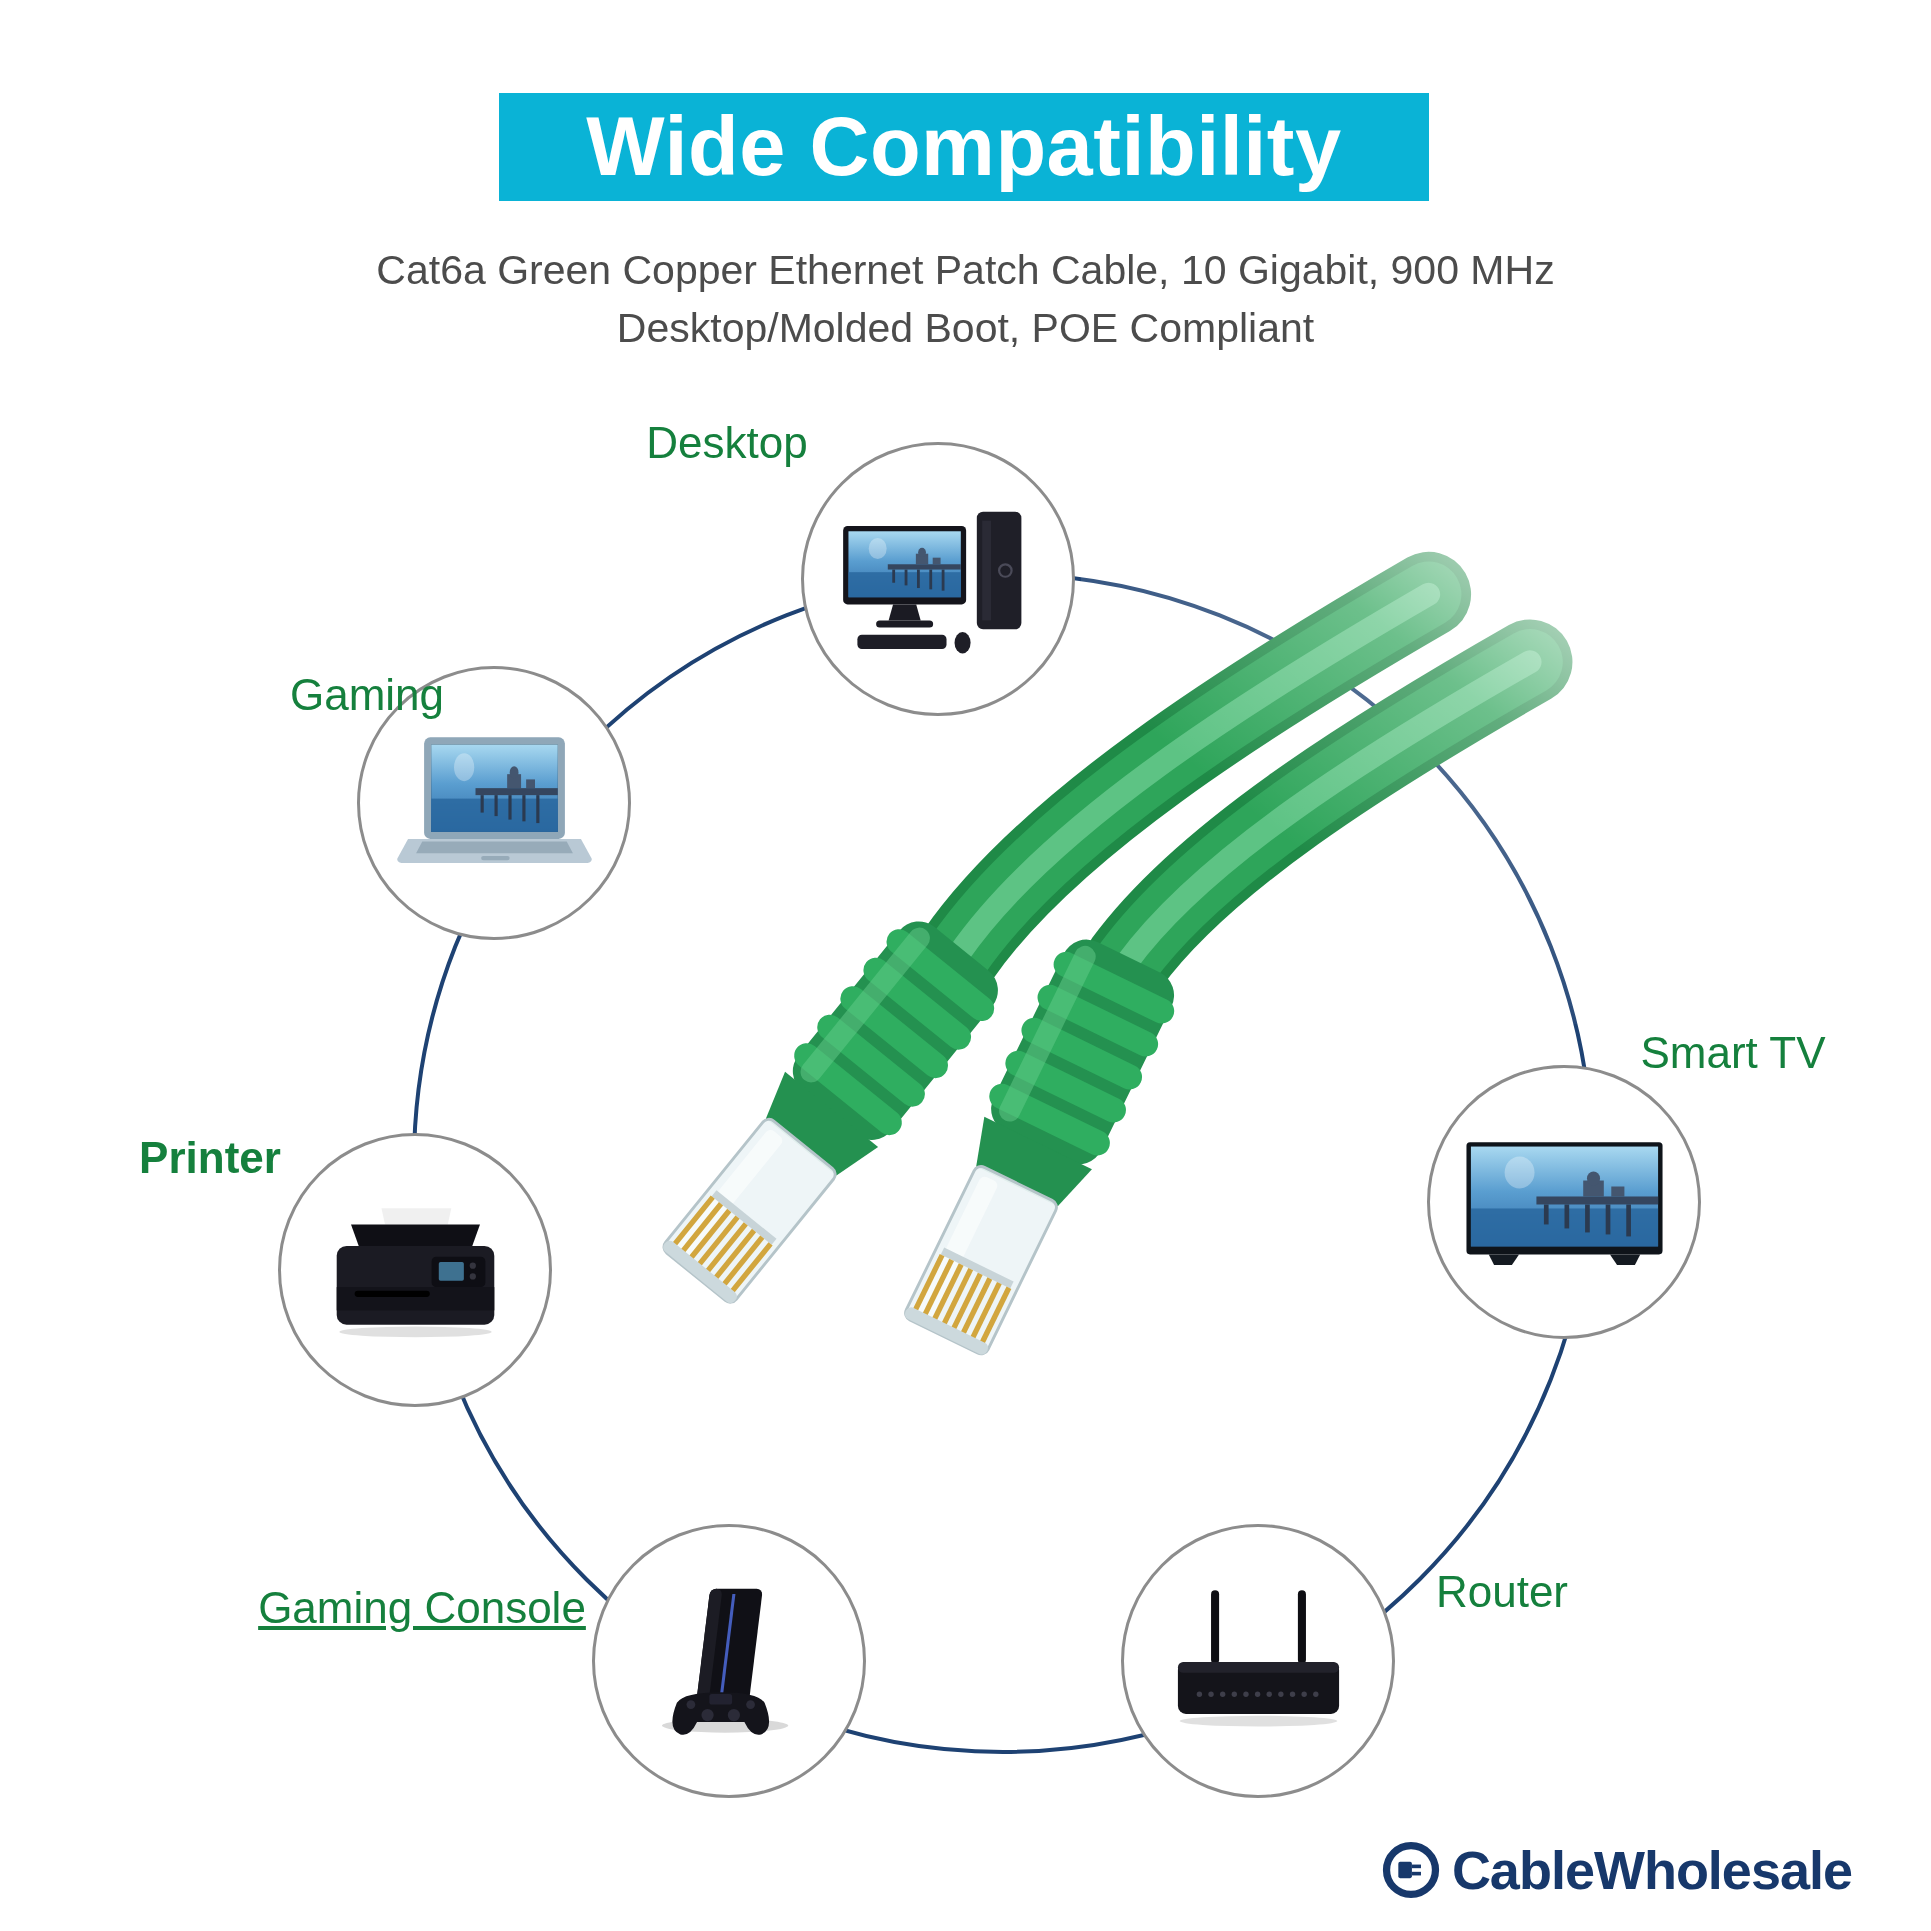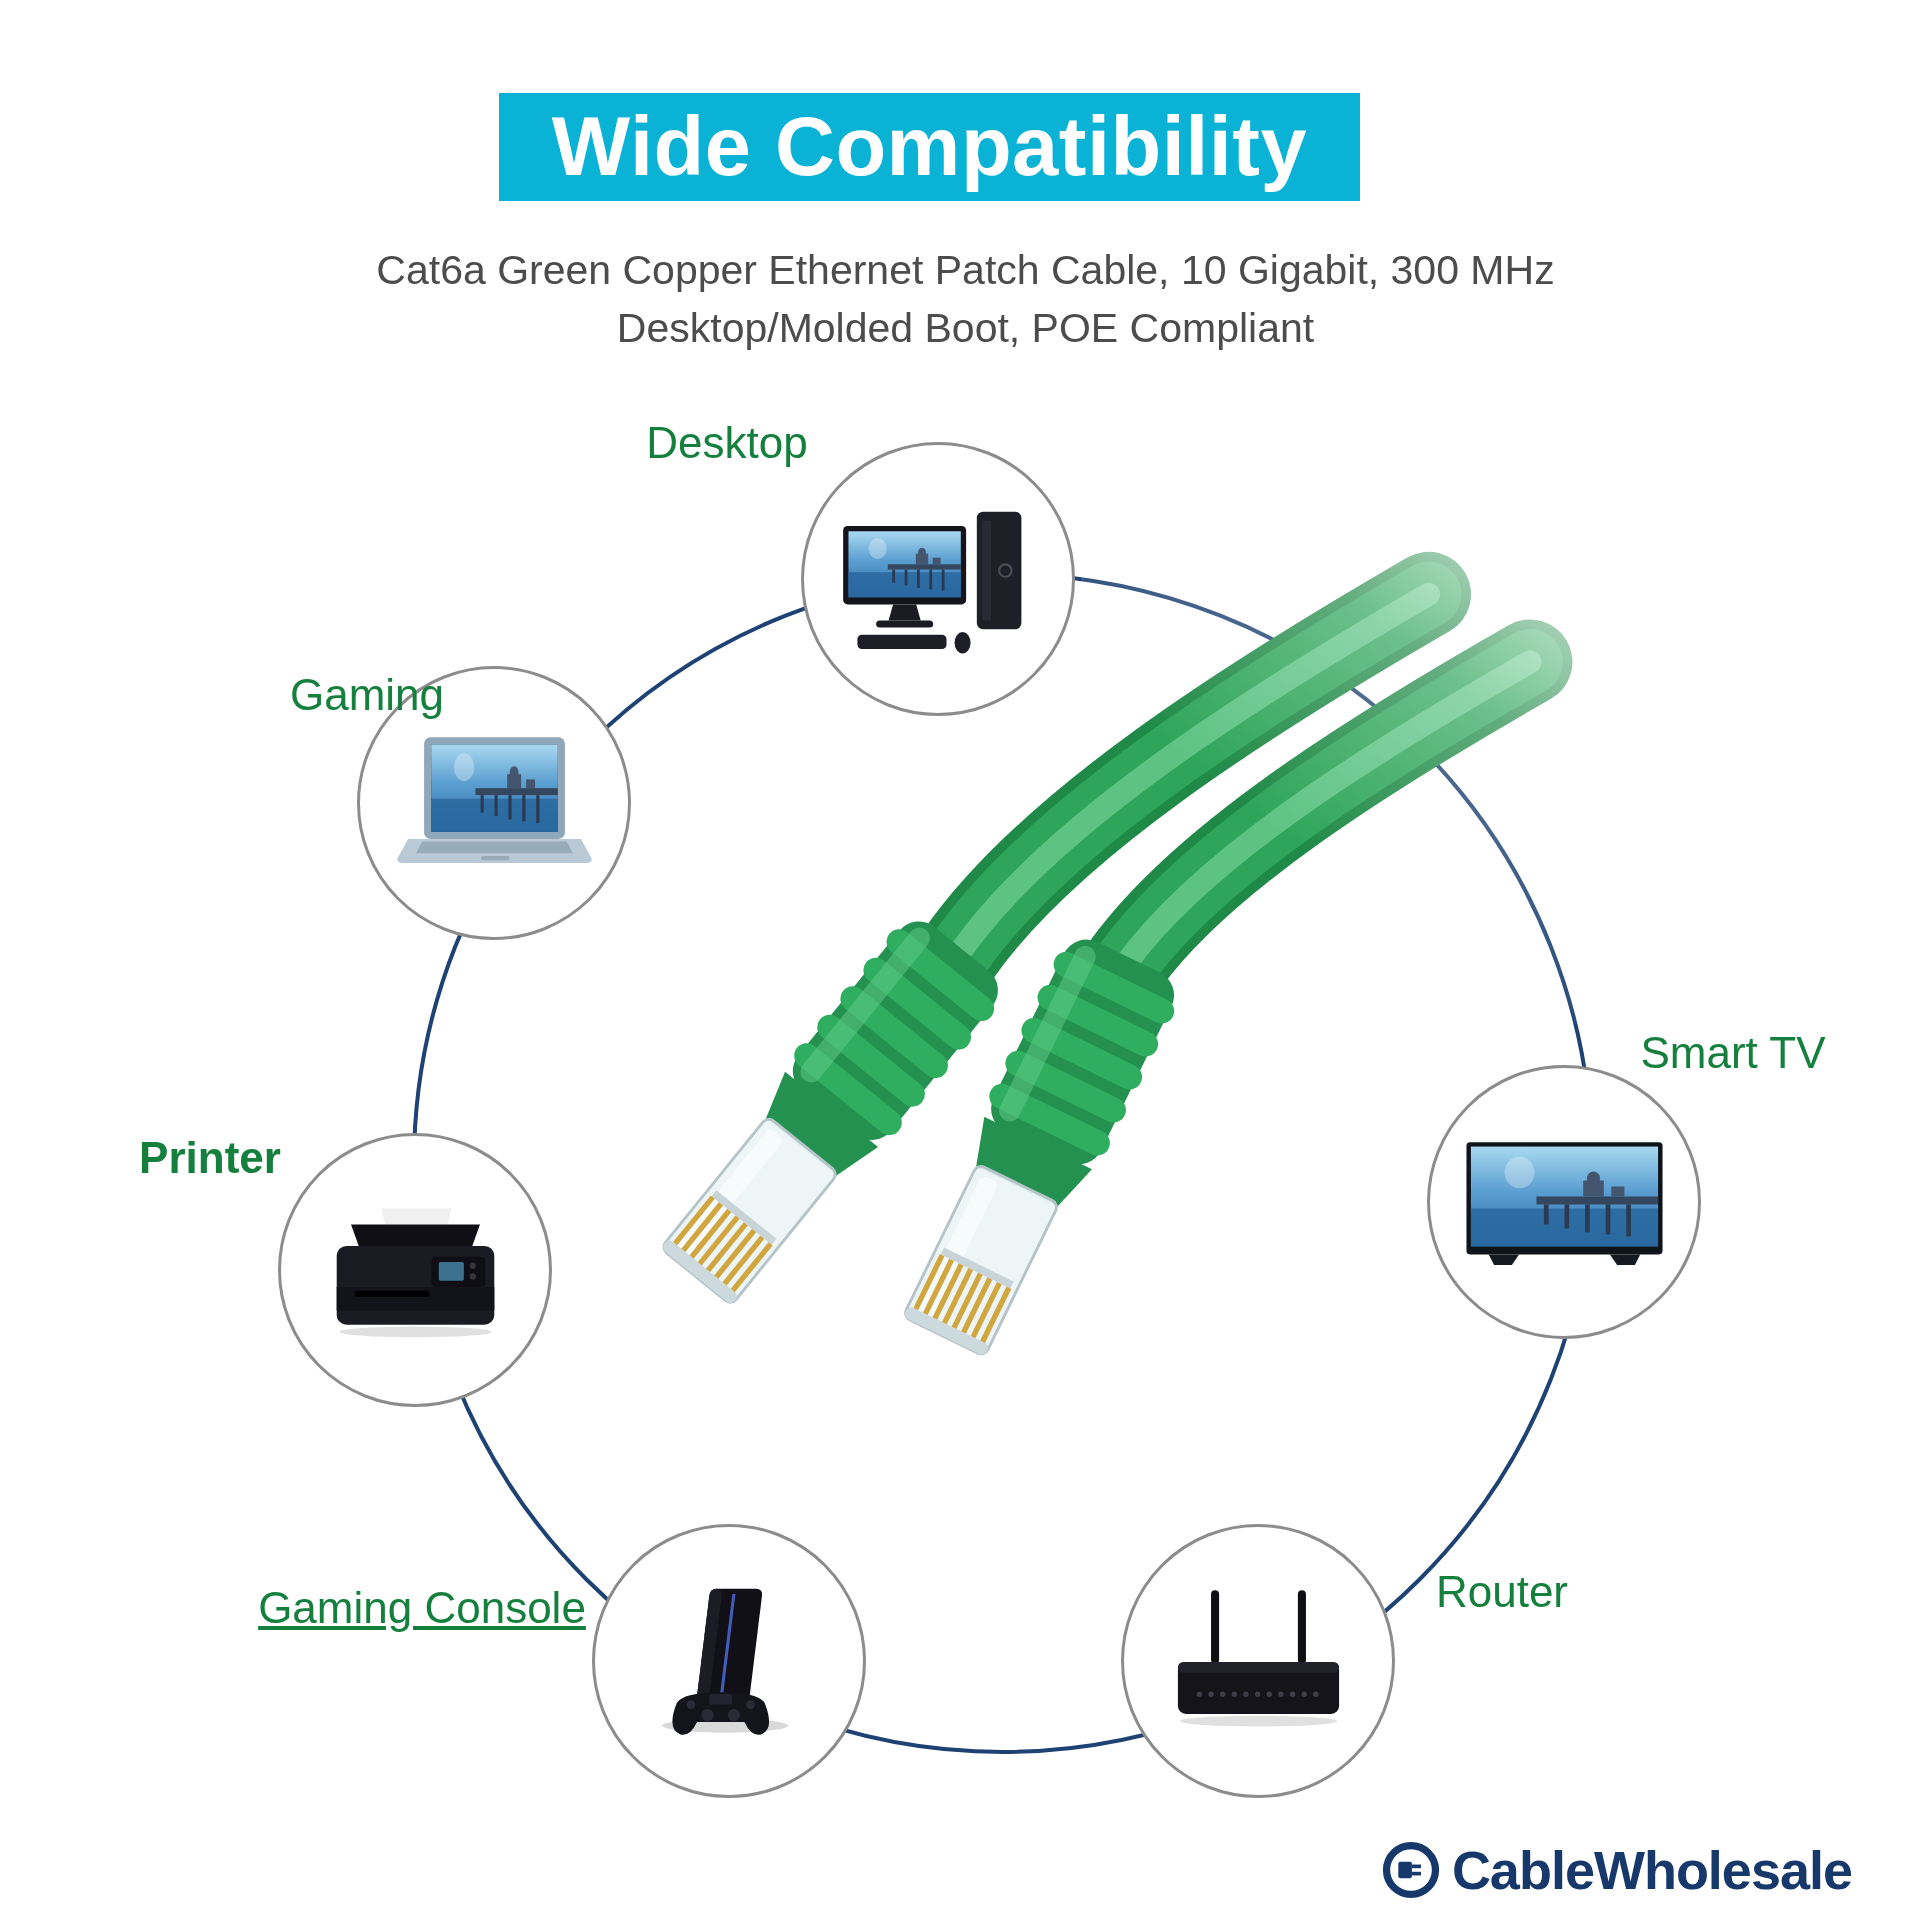--- a/index.html
+++ b/index.html
@@ -7,21 +7,21 @@
     position: relative;
     width: 1931px;
     height: 1931px;
     background: #ffffff;
     overflow: hidden;
     font-family: "Liberation Sans", sans-serif;
   }
   .banner {
     position: absolute;
     left: 499px; top: 93px;
-    width: 861px; height: 108px;
+    width: 930px; height: 108px;
     background: #0ab3d6;
     display: flex; align-items: center; justify-content: center;
   }
   .banner-title {
     color: #ffffff;
     font-size: 83px;
     font-weight: 700;
     letter-spacing: 0.5px;
     white-space: nowrap;
   }
@@ -149,21 +149,21 @@
         <rect x="-47" y="414" width="94" height="13" rx="6" fill="#ccd9dd"></rect>
       </g>
     </defs>
   </svg>
 
   <div class="banner">
     <div class="banner-title">Wide Compatibility</div>
   </div>
 
   <div class="subtitle">
-    <div>Cat6a Green Copper Ethernet Patch Cable, 10 Gigabit, 300 MHz</div>
+    <div>Cat6a Green Copper Ethernet Patch Cable, 10 Gigabit, 900 MHz</div>
     <div>Desktop/Molded Boot, POE Compliant</div>
   </div>
 
   <div class="ring"></div>
 
   <svg class="cable-layer" width="1062" height="908" viewBox="0 0 1100 940">
     <g>
       <path d="M 880 55 C 690 165, 485 295, 393 428" stroke="#1f8a47" stroke-width="88" fill="none" stroke-linecap="round"></path>
       <path d="M 880 55 C 690 165, 485 295, 393 428" stroke="#2ea55a" stroke-width="68" fill="none" stroke-linecap="round"></path>
       <path d="M 880 55 C 690 165, 485 295, 393 428" stroke="#69cb8e" stroke-width="24" fill="none" stroke-linecap="round" opacity="0.8"></path>

